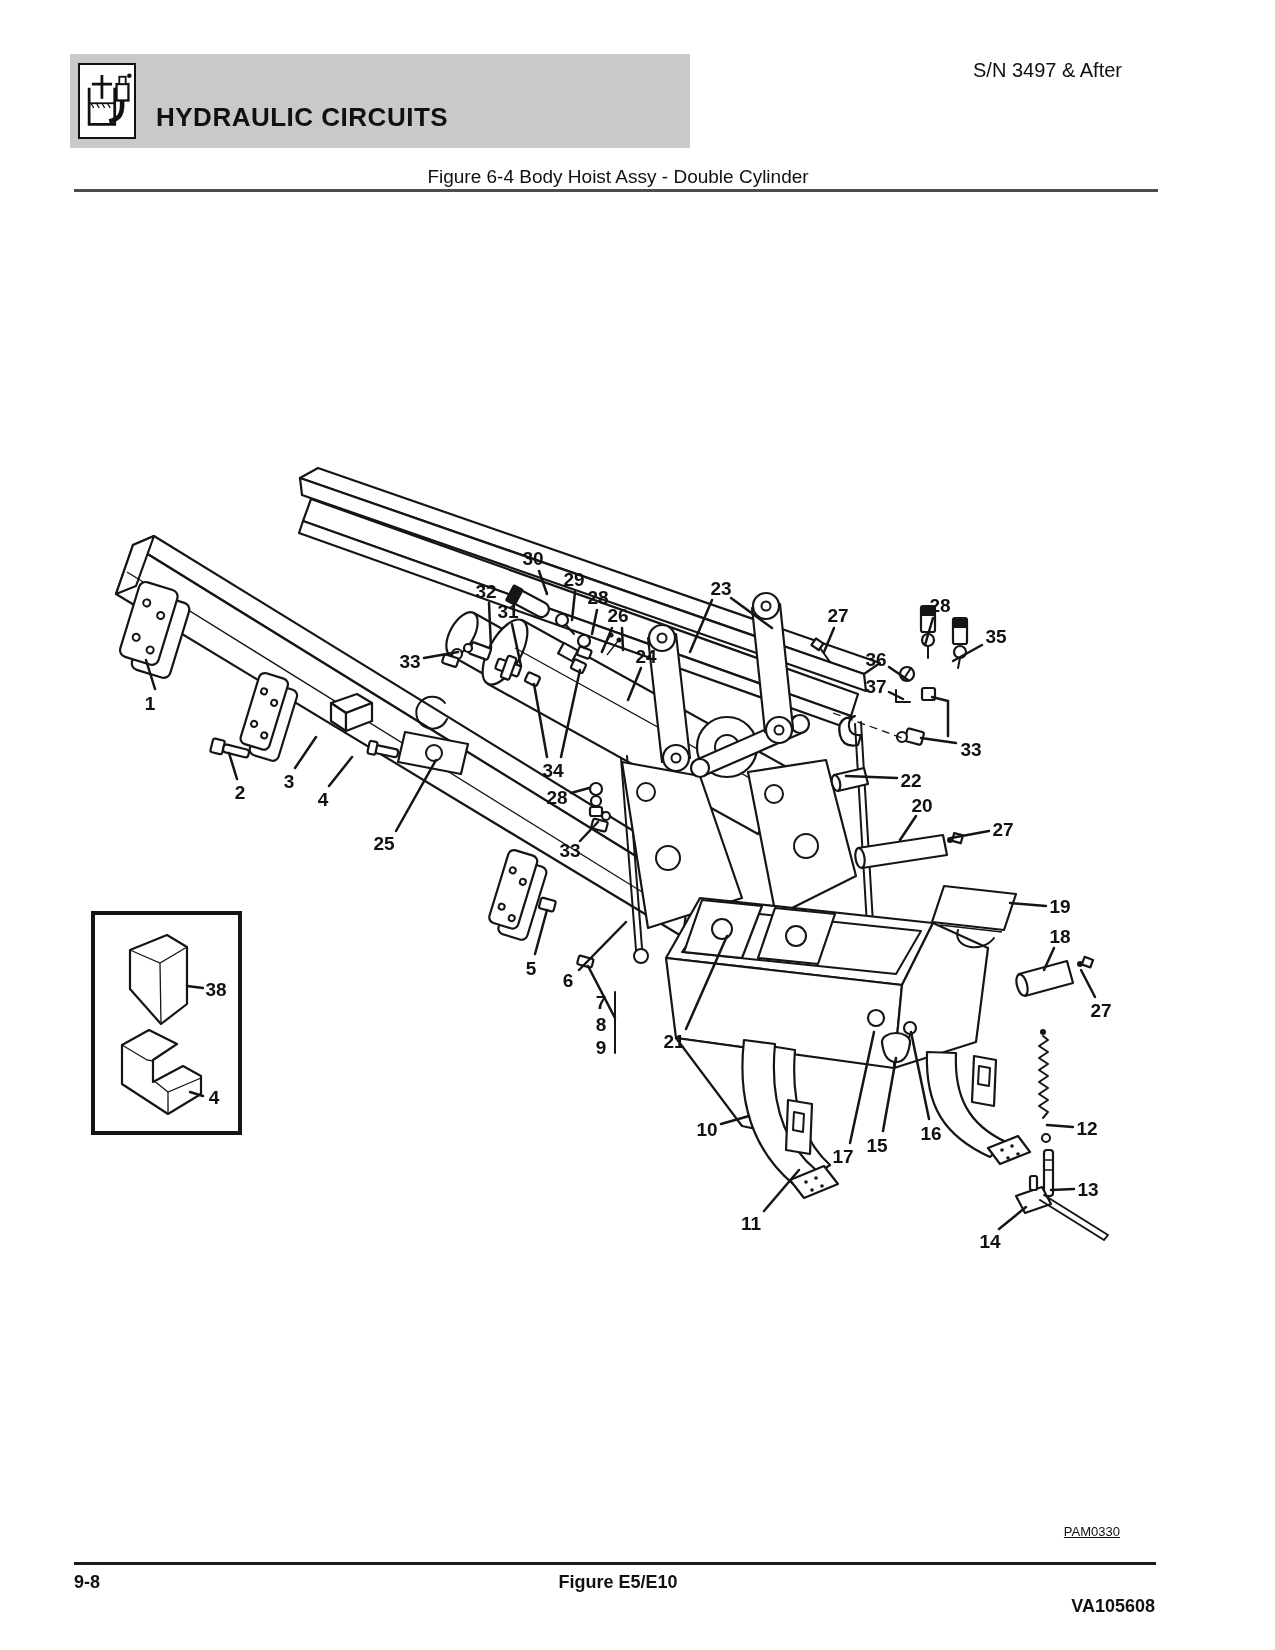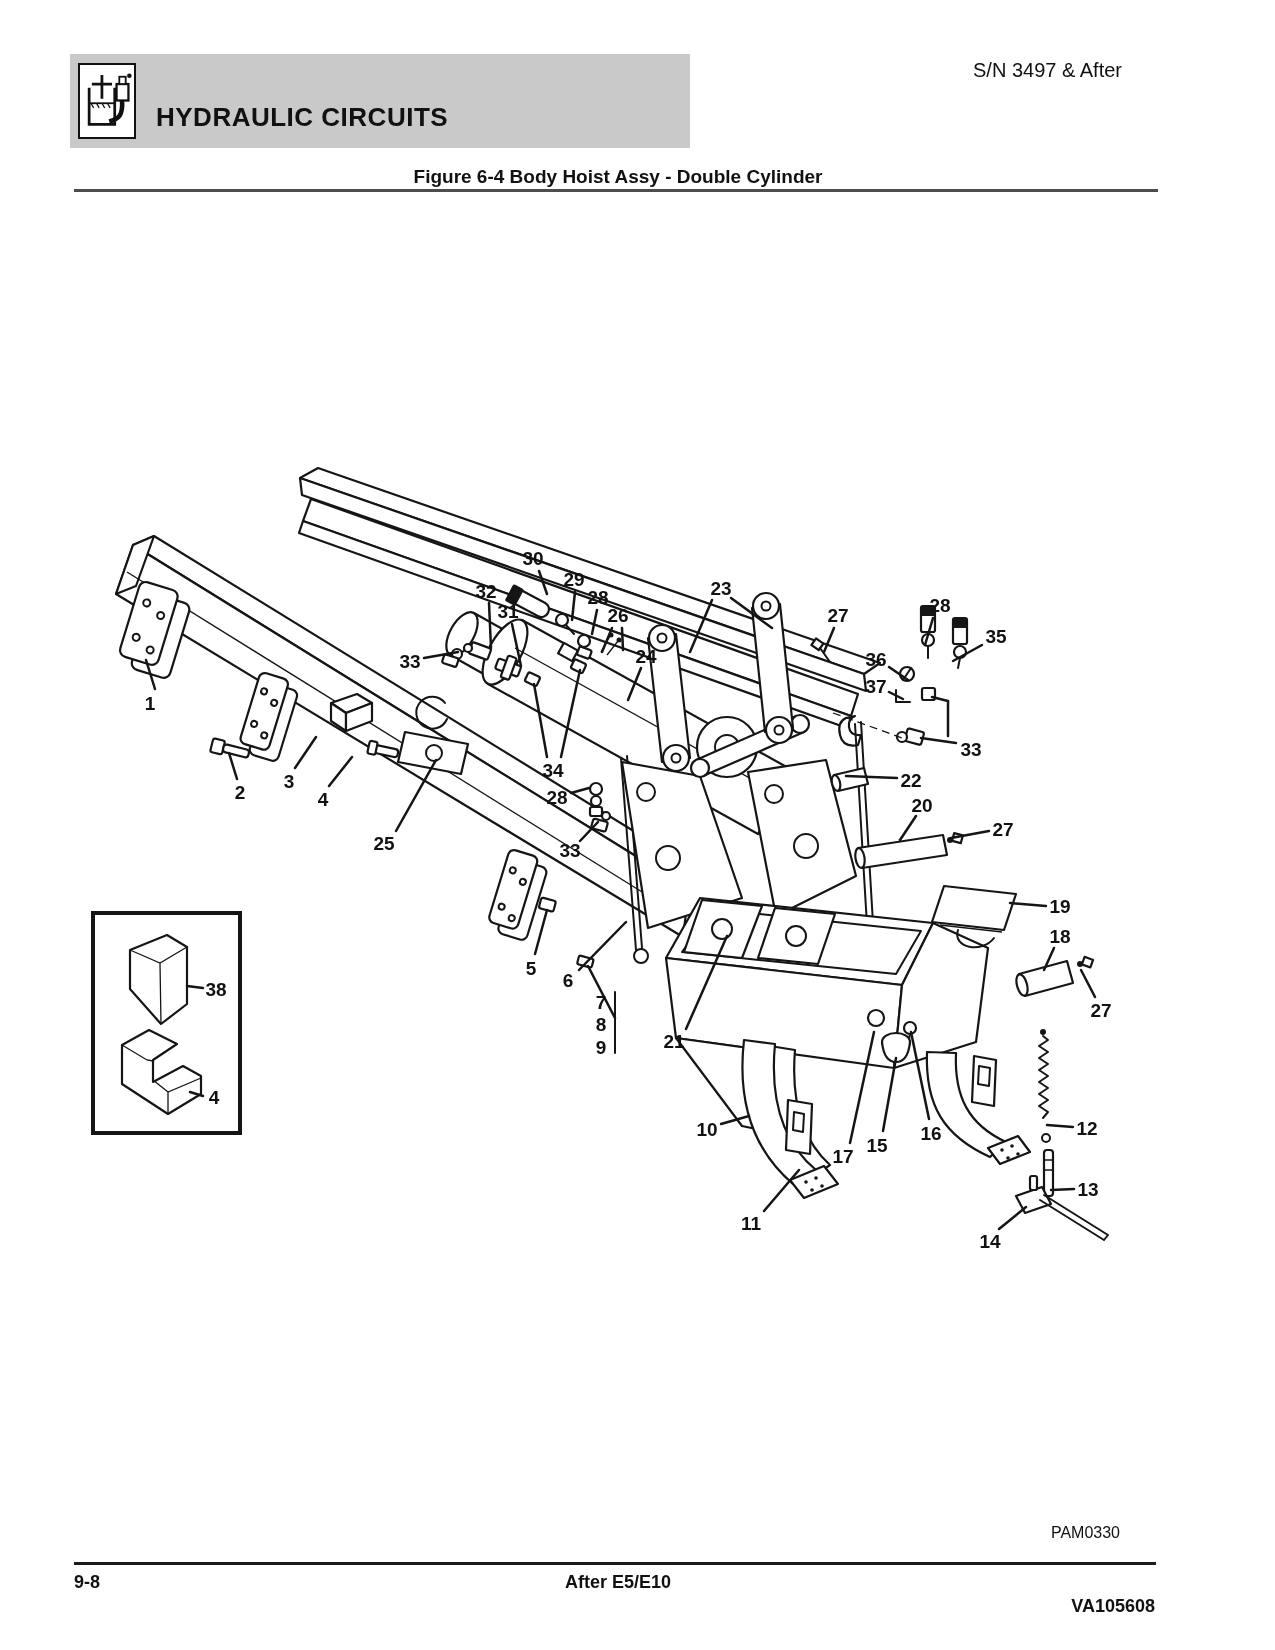--- a/index.html
+++ b/index.html
@@ -5,24 +5,24 @@
   html,body { margin:0; padding:0; background:#e8e8e8; }
   .page {
     position:relative; width:1275px; height:1650px; margin:0 auto;
     background:#ffffff; overflow:hidden;
     font-family:"Liberation Sans", sans-serif; color:#111;
   }
   .sn-note { position:absolute; left:973px; top:59px; font-size:20px; }
   .header-bar { position:absolute; left:70px; top:54px; width:620px; height:94px; background:#c9c9c9; }
   .icon-box { position:absolute; left:8px; top:9px; width:58px; height:76px; background:#fff; border:2.5px solid #111; box-sizing:border-box; }
   .header-title { position:absolute; left:86px; top:48px; font-size:26px; font-weight:bold; letter-spacing:.5px; white-space:nowrap; }
-  .figure-title { position:absolute; left:0; top:166px; width:1236px; text-align:center; font-size:19px; font-weight:bold; }
+  .figure-title { position:absolute; left:0; top:166px; width:1236px; text-align:center; font-size:19px; font-weight:normal; }
   .title-rule { position:absolute; left:74px; top:189px; width:1084px; height:3px; background:#4d4d4d; }
   .diagram-svg { position:absolute; left:0; top:0; width:1275px; height:1650px; }
-  .drawing-code { position:absolute; top:1524px; right:155px; font-size:16px; }
+  .drawing-code { position:absolute; top:1524px; right:155px; font-size:13px;text-decoration:underline; }
   .footer-rule { position:absolute; left:74px; top:1562px; width:1082px; height:2.5px; background:#1c1c1c; }
   .footer-left { position:absolute; left:74px; top:1572px; font-size:18px; font-weight:bold; }
   .footer-center { position:absolute; left:0; top:1572px; width:1236px; text-align:center; font-size:18px; font-weight:bold; }
   .footer-right { position:absolute; top:1572px; right:120px; font-size:18px; font-weight:bold;margin-top:24px; }
   
   .s { fill:#fff; stroke:#151515; stroke-width:2.2; stroke-linejoin:round; stroke-linecap:round; }
   .l { fill:none; stroke:#151515; stroke-width:2; stroke-linejoin:round; stroke-linecap:round; }
   .t { fill:none; stroke:#151515; stroke-width:1.3; }
   .f { fill:#151515; stroke:none; }
   .leader { fill:none; stroke:#151515; stroke-width:2.5; stroke-linecap:round; }
@@ -410,16 +410,16 @@
         <text x="216" y="995.5" class="callout">38</text>
         <polyline points="203,1096 190,1092" class="leader"></polyline>
         <text x="214" y="1103.5" class="callout">4</text>
       </g>
   </svg>
 
   <div class="drawing-code">PAM0330</div>
 
   <div class="footer-rule"></div>
   <div class="footer-left">9-8</div>
-  <div class="footer-center">After E5/E10</div>
+  <div class="footer-center">Figure E5/E10</div>
   <div class="footer-right">VA105608</div>
 
 </div>
 
 </body></html>

